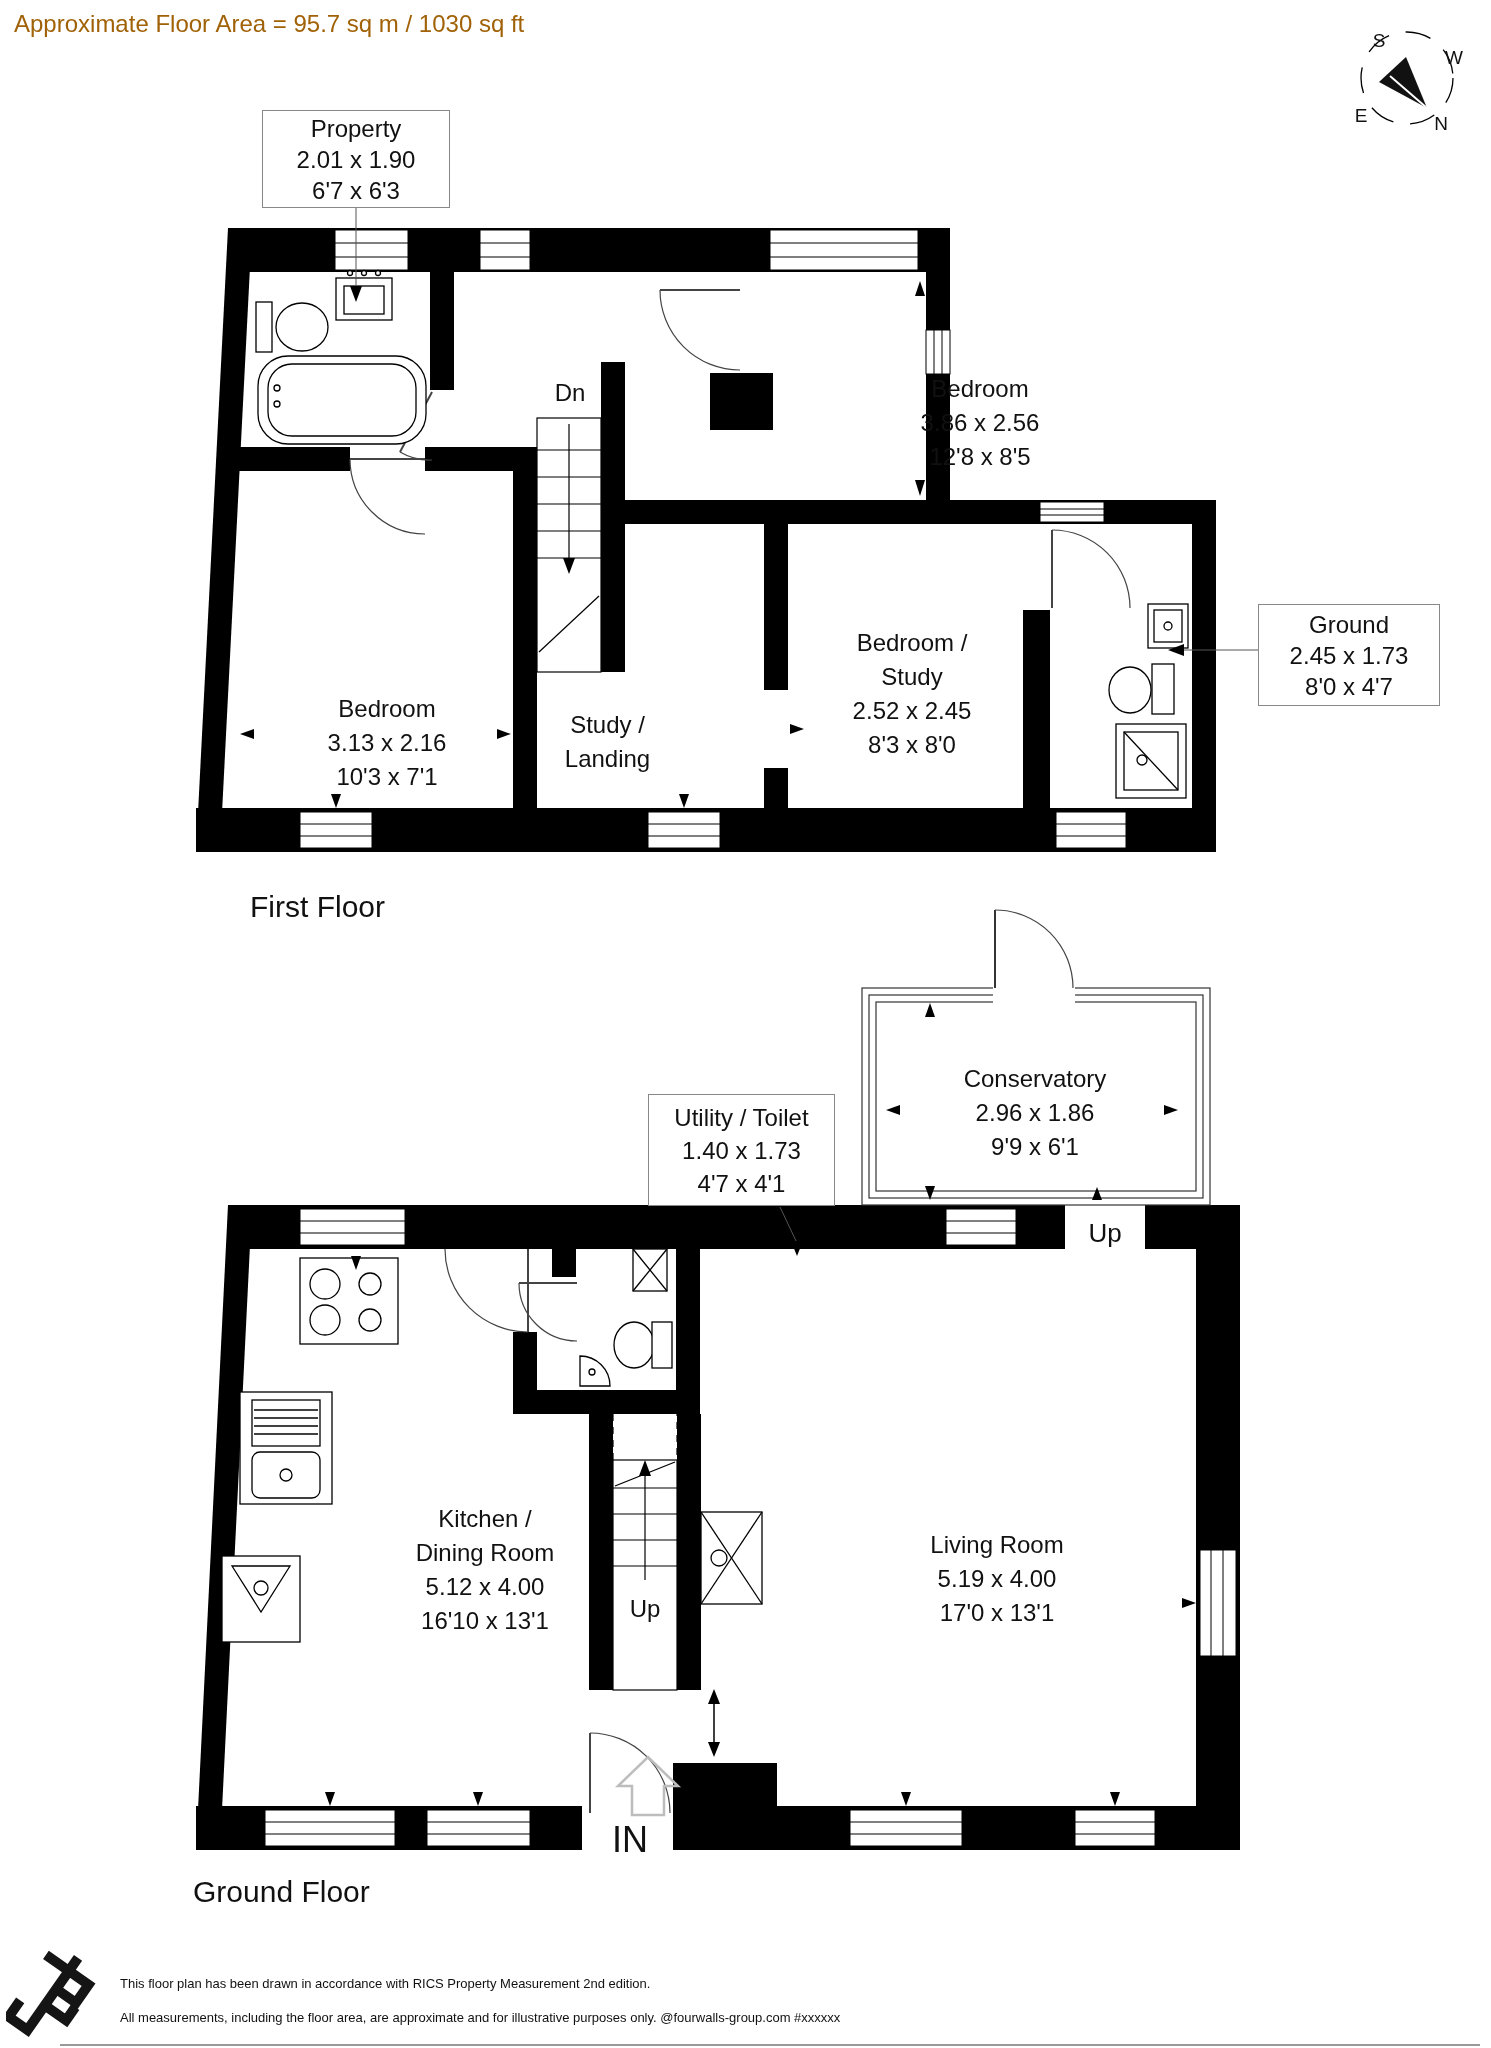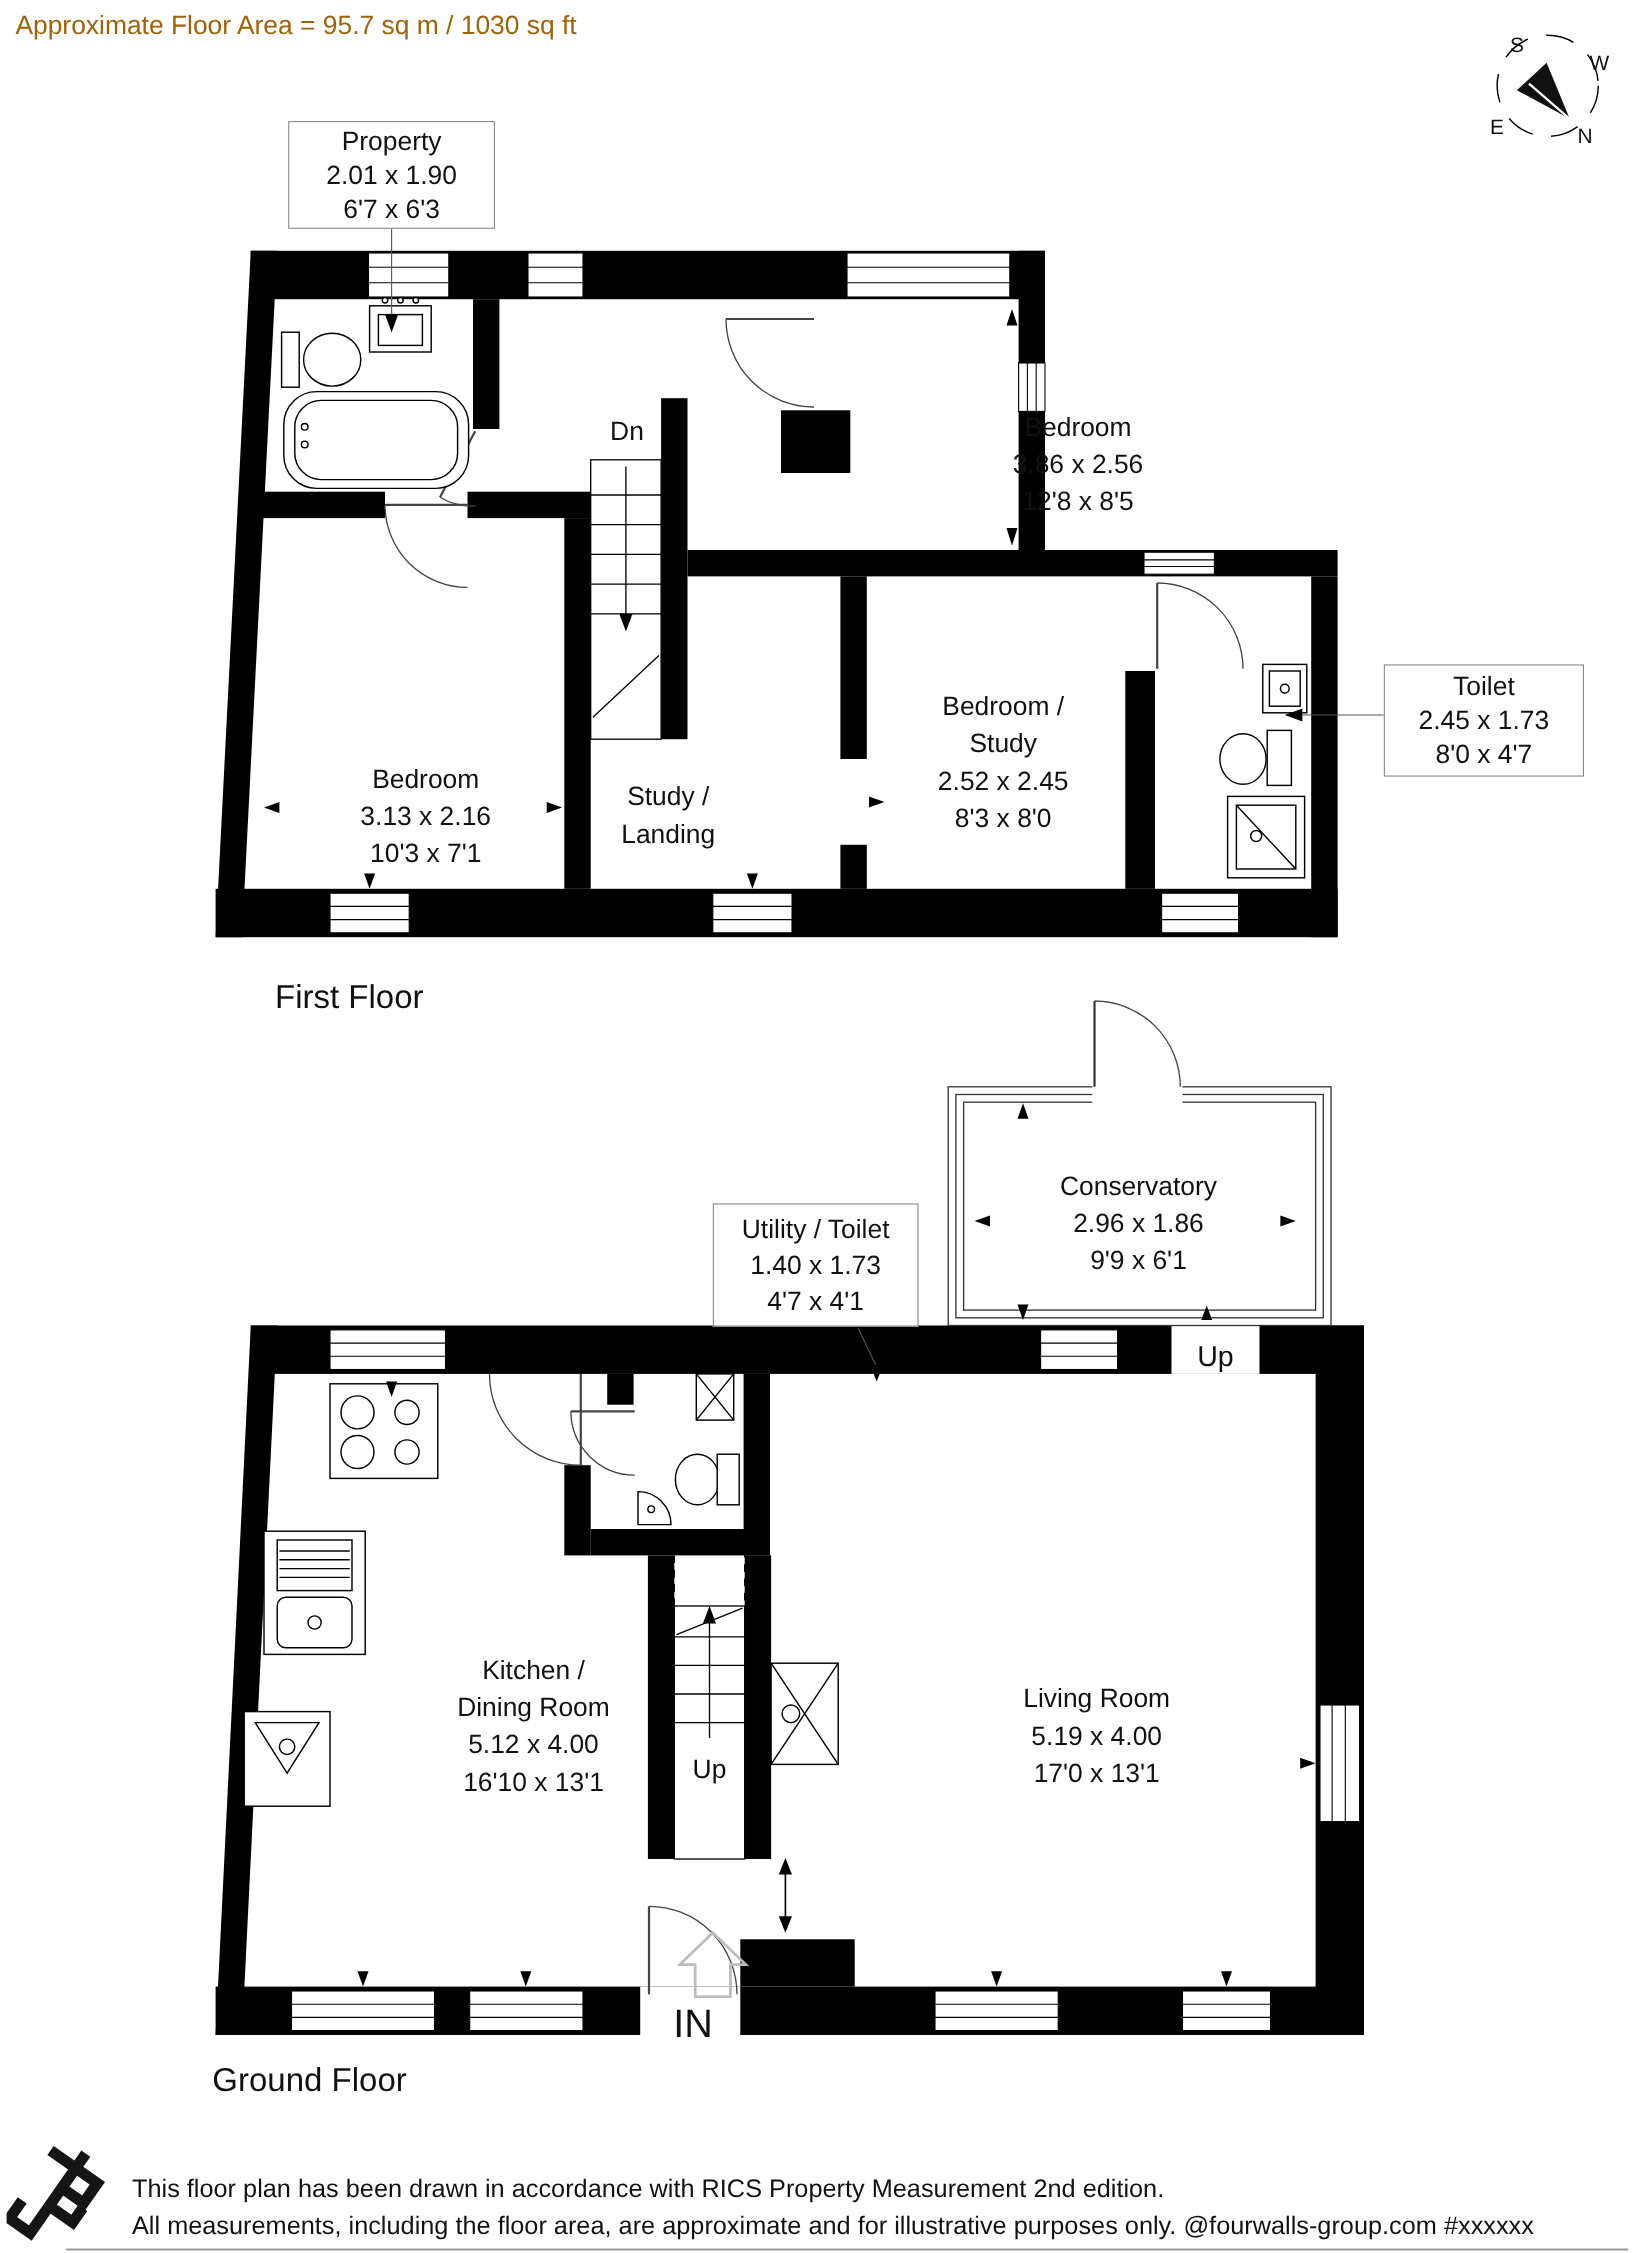--- a/index.html
+++ b/index.html
@@ -7,21 +7,21 @@
         font-family:"Liberation Sans", sans-serif;color:#111;overflow:hidden;}
   svg{position:absolute;left:0;top:0;}
   .lbl{position:absolute;text-align:center;line-height:34px;font-size:24px;color:#111;}
   .lbl span{display:block;}
   .boxed{background:#fff;border:1.5px solid #888;box-sizing:border-box;
          display:flex;flex-direction:column;justify-content:center;line-height:31px;}
   .title{position:absolute;font-size:30px;color:#111;}
   .hdr{position:absolute;left:14px;top:10px;font-size:24px;color:#a16207;}
   .big{font-size:36px;line-height:36px;}
   .mid{font-size:26px;line-height:26px;}
-  .footer-line{position:absolute;left:120px;font-size:23px;color:#111;white-space:nowrap;}
+  .footer-line{position:absolute;left:120px;font-size:13px;color:#111;white-space:nowrap;}
 </style>
 </head>
 <body>
 
 <div id="page">
 
   <svg width="1491" height="2048" viewBox="0 0 1491 2048">
     <g fill="#000" stroke="none">
 
       <rect x="228" y="228" width="722" height="44"></rect>
@@ -318,21 +318,21 @@
   </div>
 
   <div class="lbl" style="left:807px;top:626px;width:210px;">
     <span>Bedroom /</span>
     <span>Study</span>
     <span>2.52 x 2.45</span>
     <span>8'3 x 8'0</span>
   </div>
 
   <div class="lbl boxed" style="left:1258px;top:604px;width:182px;height:102px;">
-    <span>Toilet</span>
+    <span>Ground</span>
     <span>2.45 x 1.73</span>
     <span>8'0 x 4'7</span>
   </div>
 
   <div class="title" style="left:250px;top:890px;">First Floor</div>
 
   <div class="lbl boxed" style="left:648px;top:1094px;width:187px;height:112px;line-height:33px;">
     <span>Utility / Toilet</span>
     <span>1.40 x 1.73</span>
     <span>4'7 x 4'1</span>

